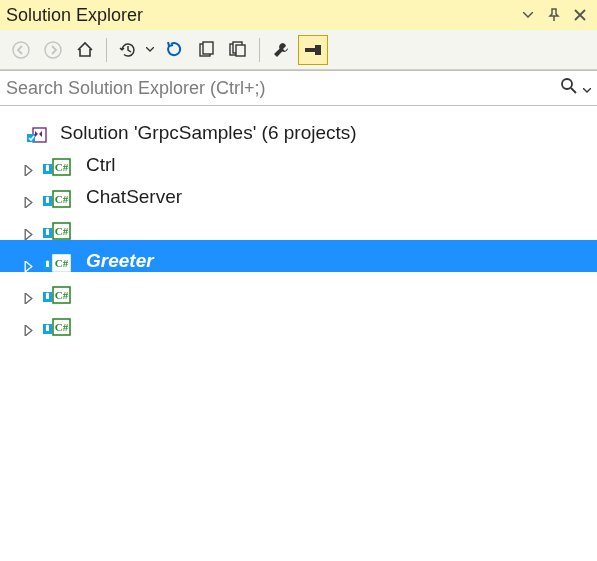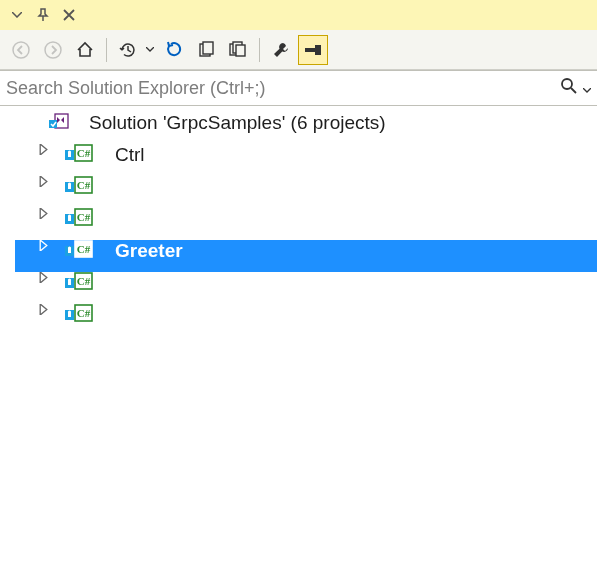--- a/index.html
+++ b/index.html
@@ -12,36 +12,37 @@
     .tb-btn { width: 30px; height: 30px; display: flex; align-items: center; justify-content: center; color: #666; cursor: pointer; border: 1px solid transparent; position: relative; }
     .tb-btn.disabled { opacity: 0.45; cursor: default; }
     .tb-btn.selected { background: #fff2b3; border: 1px solid #c9a500; }
     .tb-sep { width: 1px; height: 24px; background: #c0c0b8; margin: 0 4px; }
     .tb-dropdown-arrow { margin-left: -2px; }
     .search-bar { background: #fff; height: 36px; display: flex; align-items: center; border: 1px solid #c0c0b8; border-left: none; border-right: none; padding: 0 6px; }
     .search-input { flex: 1; border: none; outline: none; font-size: 18px; color: #0f172a; background: transparent; height: 100%; }
     .search-input::placeholder { color: #7d7d7d; }
     .search-icons { display: flex; align-items: center; gap: 2px; color: #555; }
     .tree { padding: 6px 0; }
-    .tree-row { display: flex; align-items: flex-start; height: 32px; padding-left: 6px; gap: 16px; cursor: pointer; margin-left: 15px; }
+    .tree-row { display: flex; align-items: flex-end; height: 32px; padding-left: 6px; gap: 9px; cursor: pointer; }
     .tree-row.selected { background: #1e90ff; color: #fff; }
     .tree-row.selected .cs-icon svg rect.border { stroke: #fff; }
     .expander { width: 12px; display: flex; align-items: center; justify-content: center; color: #666; font-size: 12px; }
     .tree-row.selected .expander { color: #fff; }
     .indent-0 { padding-left: 6px; }
     .indent-1 { padding-left: 22px; }
     .sol-icon { display: flex; align-items: center; margin-right: 4px; }
     .cs-icon { display: flex; align-items: center; margin-right: 6px; }
     .node-label { font-size: 19px; white-space: nowrap; }
-    .tree-row.selected .node-label { font-weight: bold; }
+    .tree-row.selected .node-label { font-weight: bold; font-style: italic; }
   </style>
 </head>
 <body>
 
 <div class="title-bar">
+  <span class="title">Solution Explorer</span>
   <div class="title-icons">
     <span class="tbtn">
       <svg width="10" height="6" viewBox="0 0 10 6">
           <path d="M0 0 L5 5 L10 0" fill="none" stroke="#555" stroke-width="1.5"></path>
         </svg>
     </span>
     <span class="tbtn">
       <svg width="14" height="14" viewBox="0 0 14 14">
           <path d="M5 1 h4 v5 l2 2 h-8 l2-2 z M7 8 v5" fill="none" stroke="#555" stroke-width="1.5"></path>
         </svg>
@@ -173,20 +174,21 @@
     </span>
     <span class="cs-icon">
       <svg width="28" height="18" viewBox="0 0 28 18">
         <rect x="0" y="6" width="9" height="10" fill="#1ba1e2"></rect>
         <rect x="3" y="8" width="3" height="5" fill="#fff"></rect>
         <circle cx="4.5" cy="8" r="1.6" fill="#fff"></circle>
         <rect class="border" x="10" y="1" width="17" height="16" fill="#fff" stroke="#2e8b2e" stroke-width="1.6"></rect>
         <text x="18.5" y="13" text-anchor="middle" font-size="11" font-family="Segoe UI" fill="#2e8b2e" font-weight="bold">C#</text>
       </svg>
     </span>
+    <span class="node-label">ChatServer</span>
   </div>
       <div class="tree-row indent-1">
     <span class="expander">
       <svg width="9" height="11" viewBox="0 0 8 10">
             <path d="M1 0 L7 5 L1 10 z" fill="none" stroke="currentColor" stroke-width="1.2"></path>
           </svg>
     </span>
     <span class="cs-icon">
       <svg width="28" height="18" viewBox="0 0 28 18">
         <rect x="0" y="6" width="9" height="10" fill="#1ba1e2"></rect>

